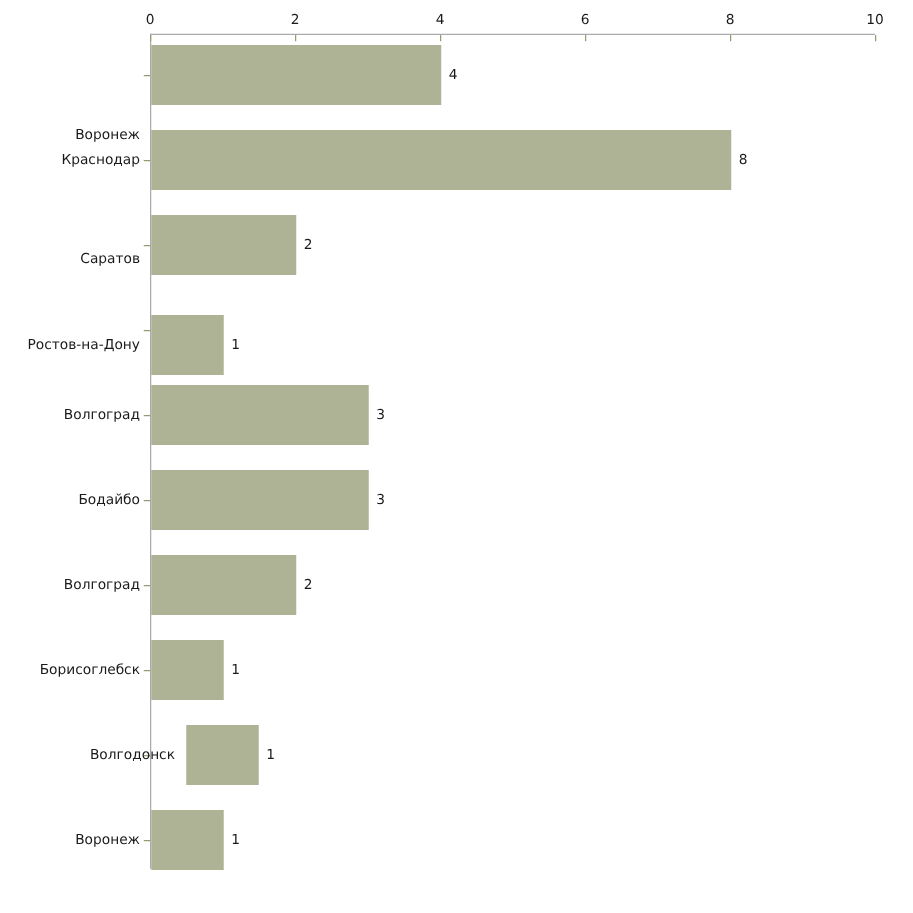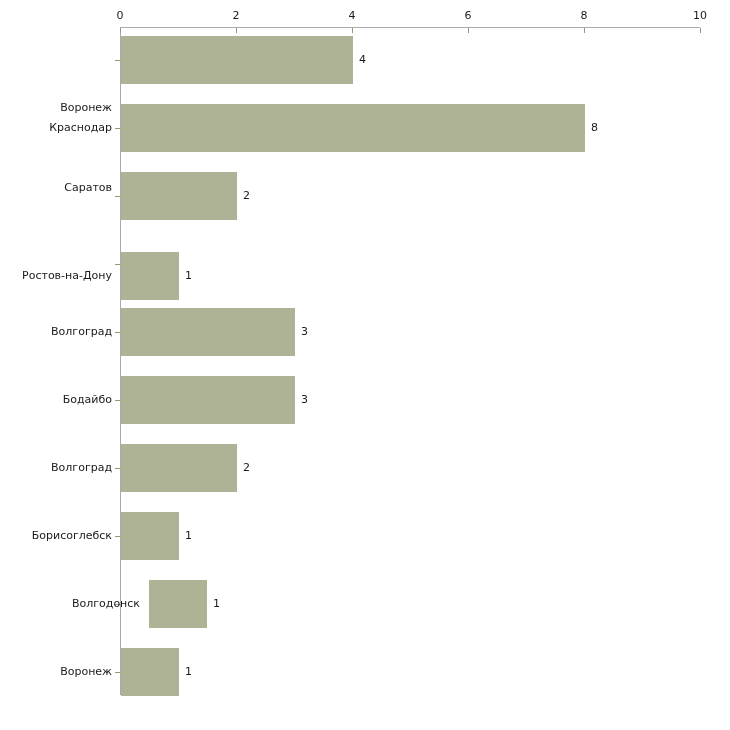--- a/index.html
+++ b/index.html
@@ -139,21 +139,21 @@
           <div class="cat-label" style="top: 18px; margin-top: 48px;">Воронеж</div>
           <div class="bar" title="Воронеж: 4" style="top: 0px; height: 48px; width: 232px; background: rgb(174, 179, 149);"></div>
           <div class="bar-value" style="left: 359px; top: 18px;">4</div>
         </div>
         <div class="bar-row" style="top: 104px; height: 48px;">
           <div class="cat-label" style="top: 18px;">Краснодар</div>
           <div class="bar" title="Краснодар: 8" style="top: 0px; height: 48px; width: 464px; background: rgb(174, 179, 149);"></div>
           <div class="bar-value" style="left: 591px; top: 18px;">8</div>
         </div>
         <div class="bar-row" style="top: 172px; height: 48px;">
-          <div class="cat-label" style="top: 10px;">Саратов</div>
+          <div class="cat-label" style="top: 29px;">Саратов</div>
           <div class="bar" title="Саратов: 2" style="top: 0px; height: 48px; width: 116px; background: rgb(174, 179, 149);"></div>
           <div class="bar-value" style="left: 243px; top: 18px;">2</div>
         </div>
         <div class="bar-row" style="top: 252px; height: 48px;">
           <div class="cat-label" style="top: 18px;">Ростов-на-Дону</div>
           <div class="bar" title="Ростов-на-Дону: 1" style="top: 0px; height: 48px; width: 58px; background: rgb(174, 179, 149);"></div>
           <div class="bar-value" style="left: 185px; top: 18px;">1</div>
         </div>
         <div class="bar-row" style="top: 308px; height: 48px;">
           <div class="cat-label" style="top: 18px;">Волгоград</div>

